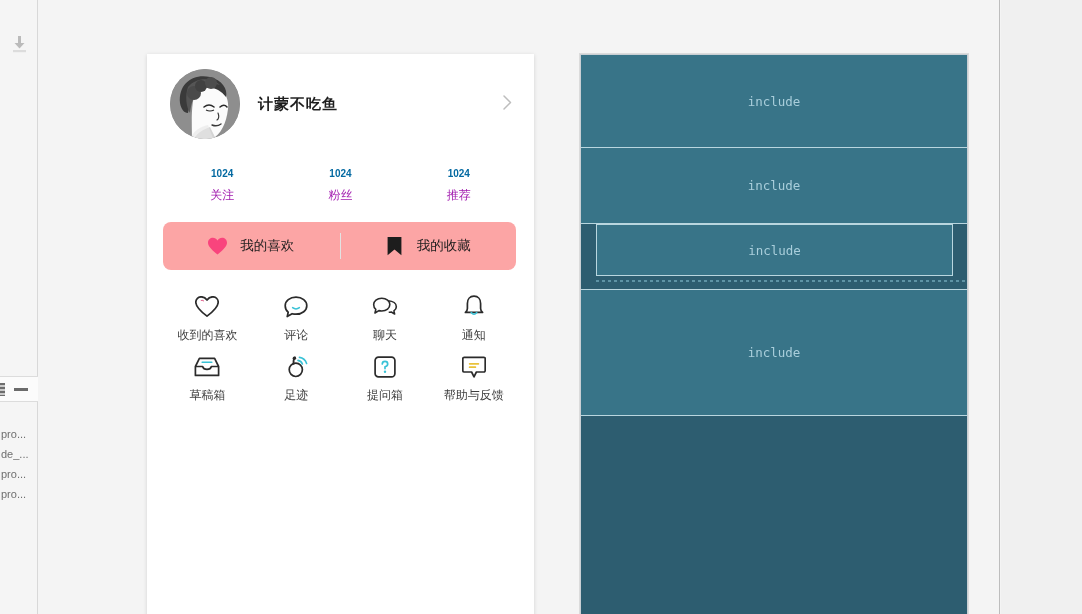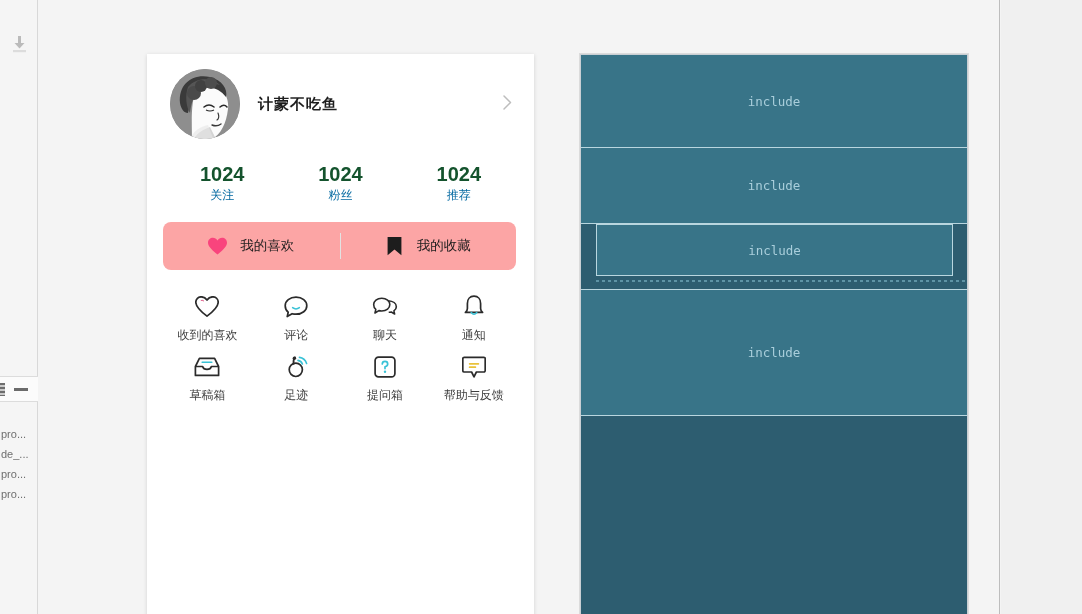--- a/index.html
+++ b/index.html
@@ -124,25 +124,25 @@
   }
 
   .stats-row {
     position: absolute;
     left: 16px; top: 110px;
     width: 355px;
     display: flex;
   }
   .stat { flex: 1; text-align: center; }
   .stat .num {
-    font-size: 20px; font-weight: bold; color: #14532d;
+    font-size: 10px; font-weight: bold; color: #0369a1;
     line-height: 20px;
   }
   .stat .lbl {
-    font-size: 12px; color: #0369a1;
+    font-size: 12px; color: #a21caf;
     line-height: 20px; margin-top: 1px;
   }
 
   .fav-bar {
     position: absolute;
     left: 16px; top: 168px;
     width: 353px; height: 48px;
     background: #fca5a5;
     border-radius: 8px;
     display: flex;

